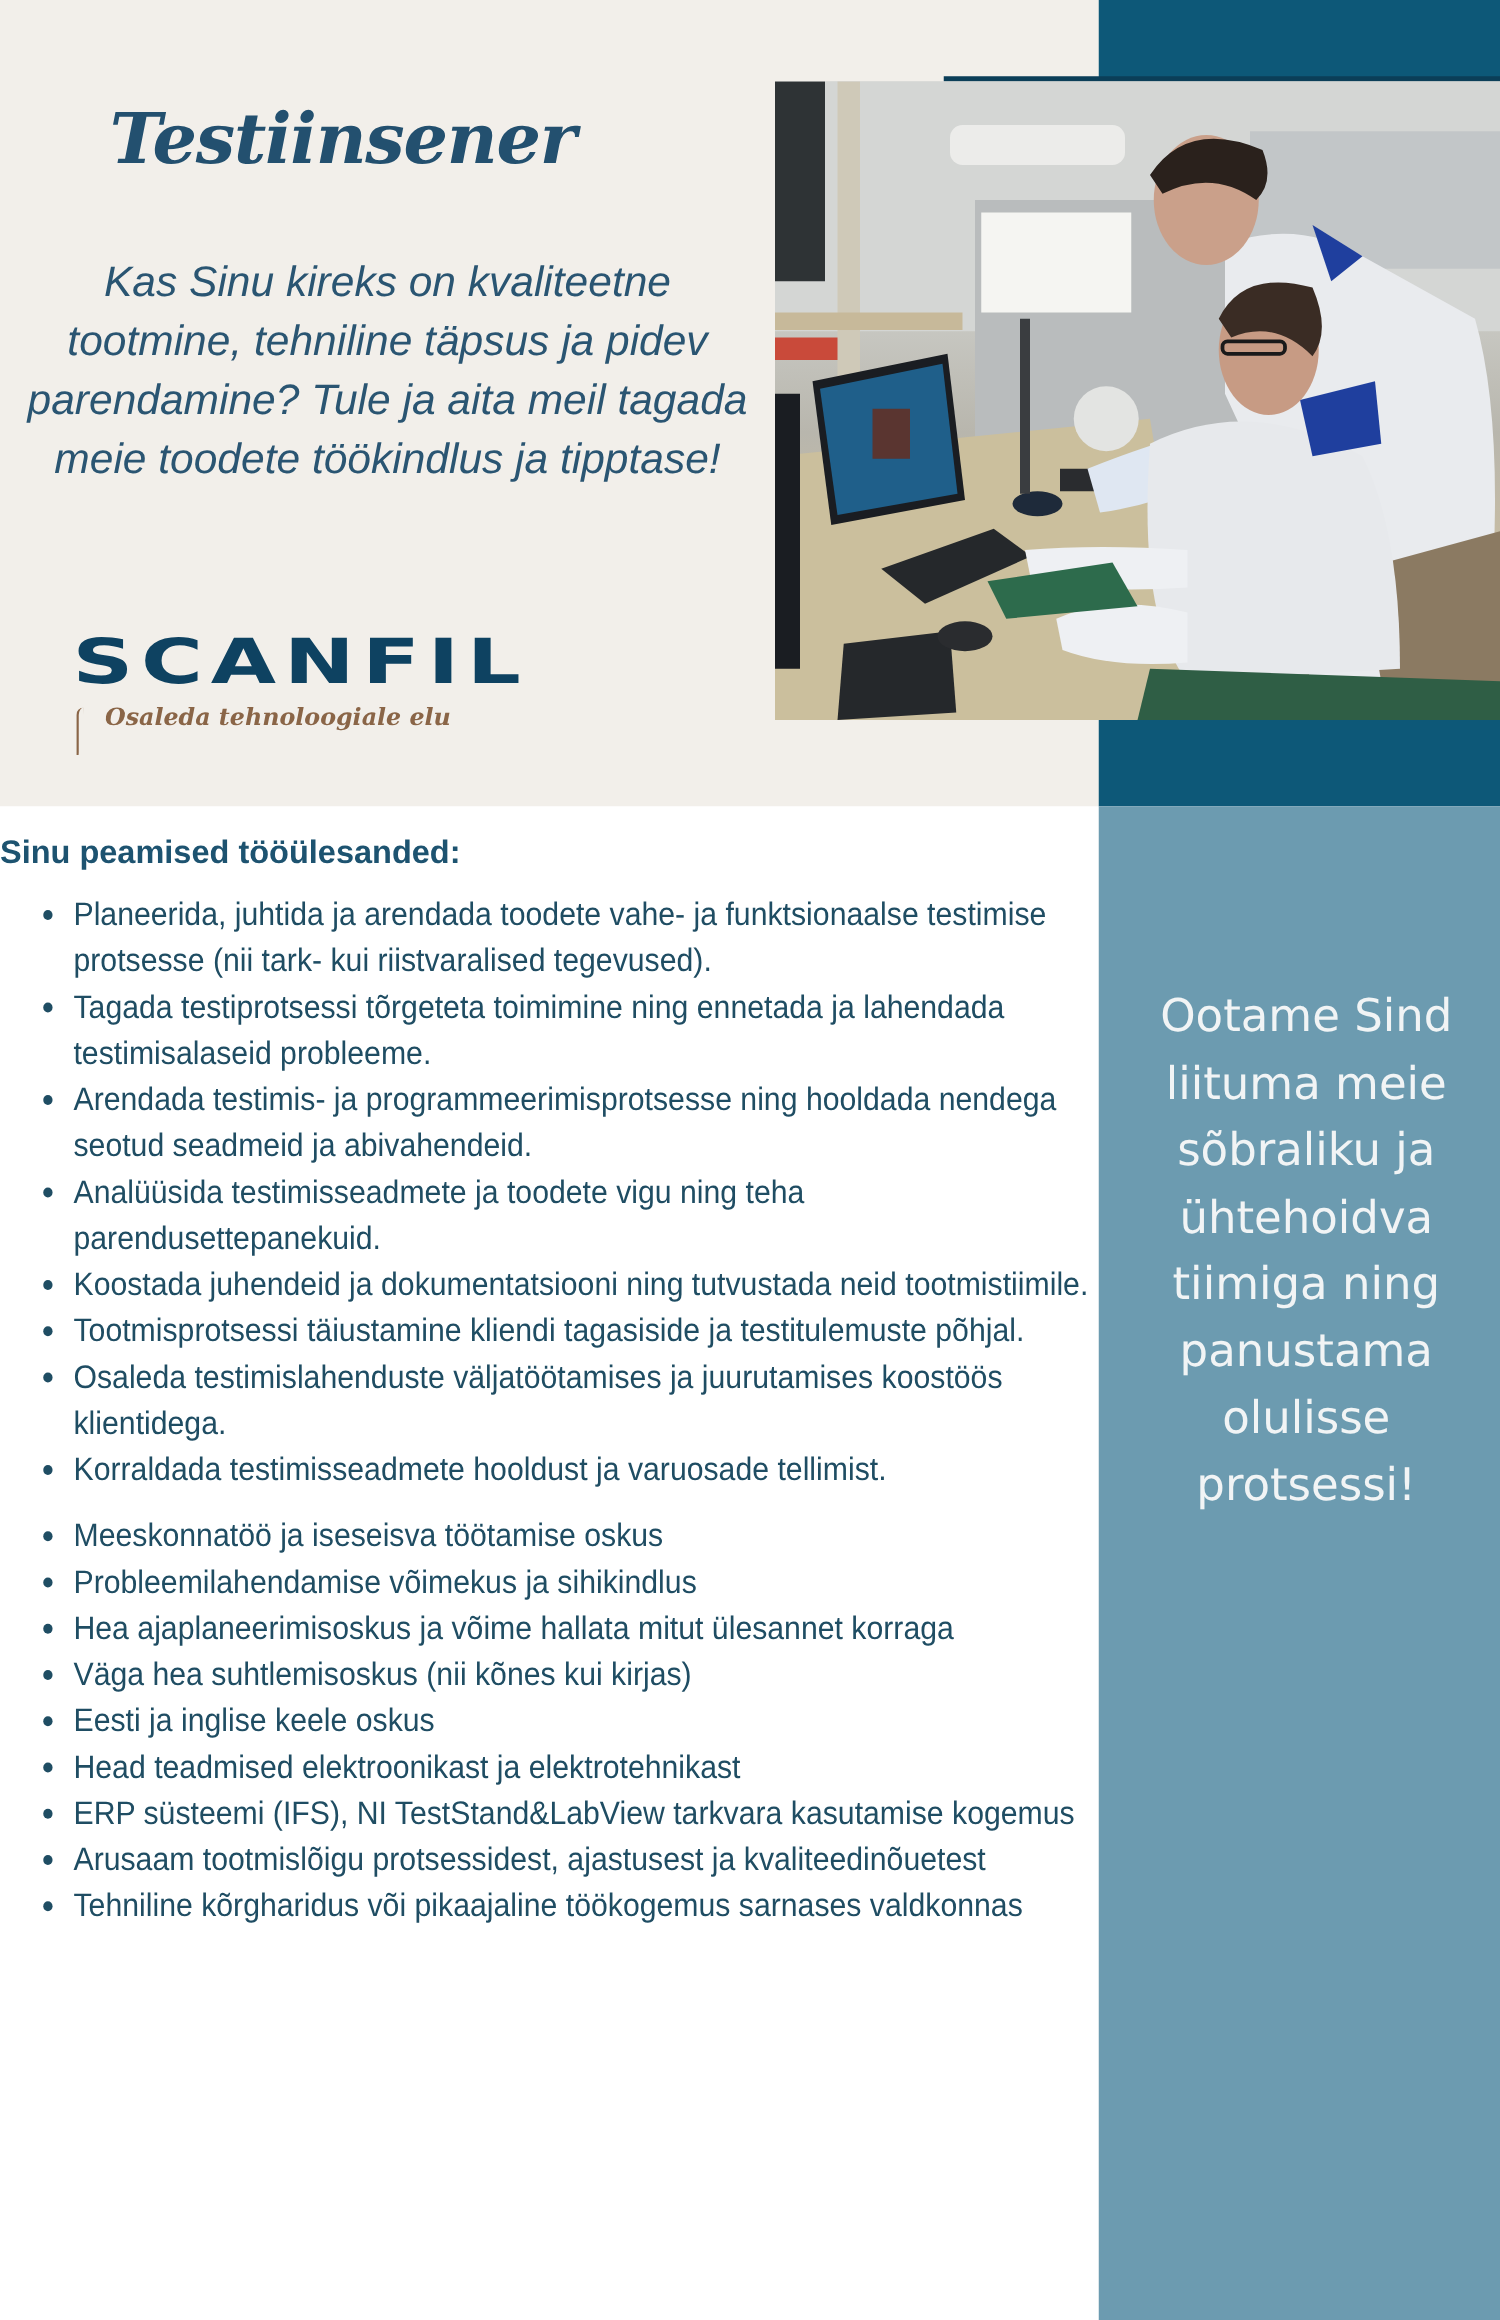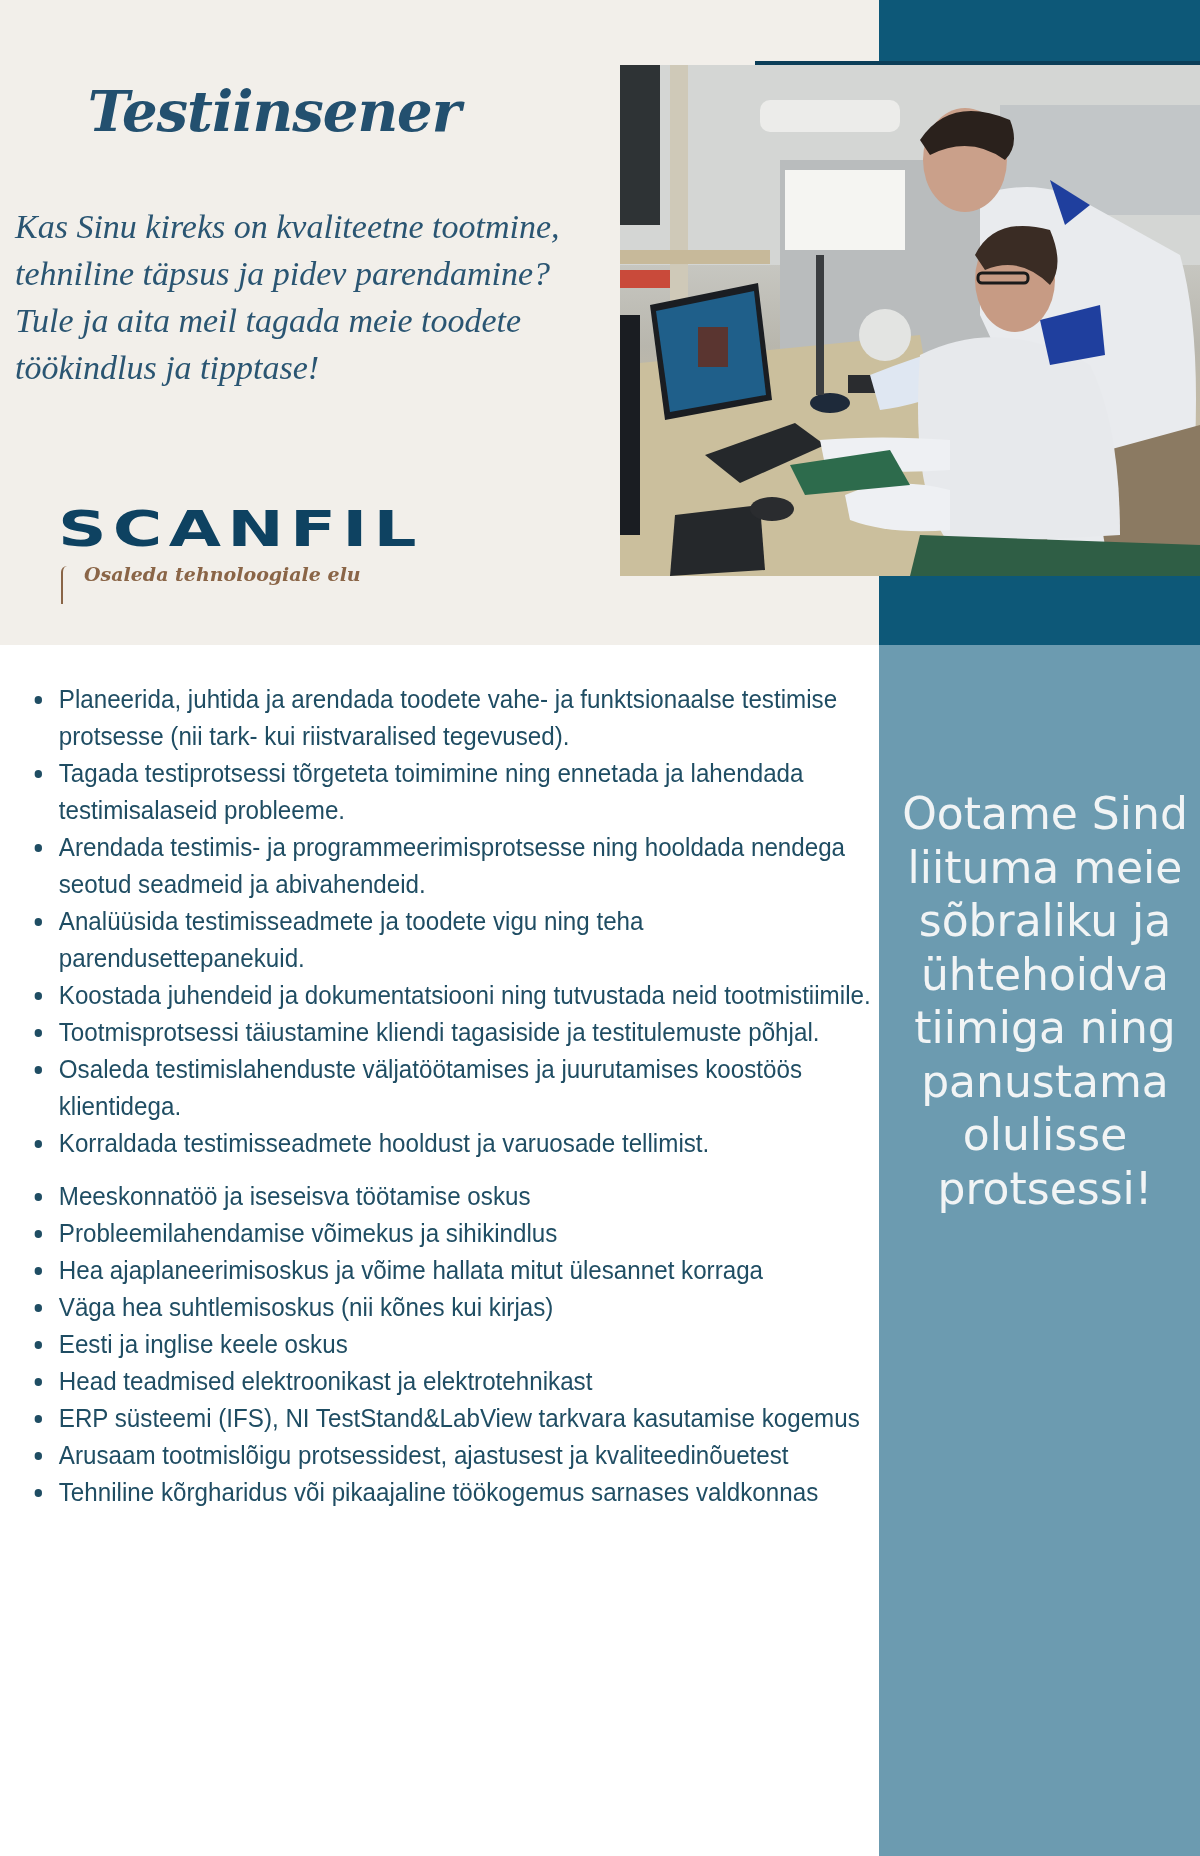--- a/index.html
+++ b/index.html
@@ -19,22 +19,22 @@
       background: linear-gradient(180deg, #d9d9d6 0%, #cfd0cc 30%, #b8b6ad 55%, #c9bda2 75%, #8a8578 100%);
     }
     .photo svg { position: absolute; left: 0; top: 0; }
 
     .title {
       position: absolute; left: 0; top: 78px; width: 548px; text-align: center;
       font-family: "DejaVu Serif", serif; font-style: italic; font-weight: bold;
       font-size: 56px; color: #23506f; letter-spacing: -1px;
     }
     .intro {
-      position: absolute; left: 15px; top: 203px; width: 590px; text-align: left;
-      font-family: Liberation Serif, serif; font-style: italic;
+      position: absolute; left: 15px; top: 203px; width: 590px; text-align: center;
+      font-family: Liberation Sans, sans-serif; font-style: italic;
       font-size: 34px; line-height: 47px; color: #2a5572;
     }
     .logo-word {
       position: absolute; left: 58px; top: 500px;
       font-family: "DejaVu Sans", sans-serif; font-weight: bold;
       font-size: 54px; letter-spacing: 5px; color: #0e4261;
       transform: scaleX(1.25) scaleY(0.92); transform-origin: left top;
     }
     .logo-mark {
       position: absolute; left: 61px; top: 566px; width: 4px; height: 38px;
@@ -60,21 +60,21 @@
       width: 900px;
     }
     .list li .bullet {
       position: absolute; left: 20px; top: 15px; width: 8px; height: 8px;
       border-radius: 50%; background: #1f4d63;
     }
     .section-2 { margin-top: 32px; }
 
     .side-text {
       position: absolute; left: 895px; top: 787px; width: 300px; text-align: center;
-      font-family: "DejaVu Sans", sans-serif; font-size: 44px; line-height: 53.5px;
+      font-family: "DejaVu Sans", sans-serif; font-size: 36px; line-height: 53.5px;
       color: #f1f4f5;
     }
   </style>
 </head>
 <body>
 
 <div class="hero-bg"></div>
 <div class="dark-col-top"></div>
 <div class="light-col"></div>
 <div class="photo-topbar"></div>
@@ -128,20 +128,21 @@
 </div>
 
 <div class="title">Testiinsener</div>
 <div class="intro">Kas Sinu kireks on kvaliteetne tootmine, tehniline täpsus ja pidev parendamine? Tule ja aita meil tagada meie toodete töökindlus ja tipptase!</div>
 
 <div class="logo-word">SCANFIL</div>
 <div class="logo-mark"></div>
 <div class="logo-tagline">Osaleda tehnoloogiale elu</div>
 
 <div class="content">
+  <h2 class="section-heading">Sinu peamised tööülesanded:</h2>
   <ul class="list">
     <li><span class="bullet"></span><span>Planeerida, juhtida ja arendada toodete vahe- ja funktsionaalse testimise protsesse (nii tark- kui riistvaralised tegevused).</span></li>
     <li><span class="bullet"></span><span>Tagada testiprotsessi tõrgeteta toimimine ning ennetada ja lahendada testimisalaseid probleeme.</span></li>
     <li><span class="bullet"></span><span>Arendada testimis- ja programmeerimisprotsesse ning hooldada nendega seotud seadmeid ja abivahendeid.</span></li>
     <li><span class="bullet"></span><span>Analüüsida testimisseadmete ja toodete vigu ning teha parendusettepanekuid.</span></li>
     <li><span class="bullet"></span><span>Koostada juhendeid ja dokumentatsiooni ning tutvustada neid tootmistiimile.</span></li>
     <li><span class="bullet"></span><span>Tootmisprotsessi täiustamine kliendi tagasiside ja testitulemuste põhjal.</span></li>
     <li><span class="bullet"></span><span>Osaleda testimislahenduste väljatöötamises ja juurutamises koostöös klientidega.</span></li>
     <li><span class="bullet"></span><span>Korraldada testimisseadmete hooldust ja varuosade tellimist.</span></li>
   </ul>

